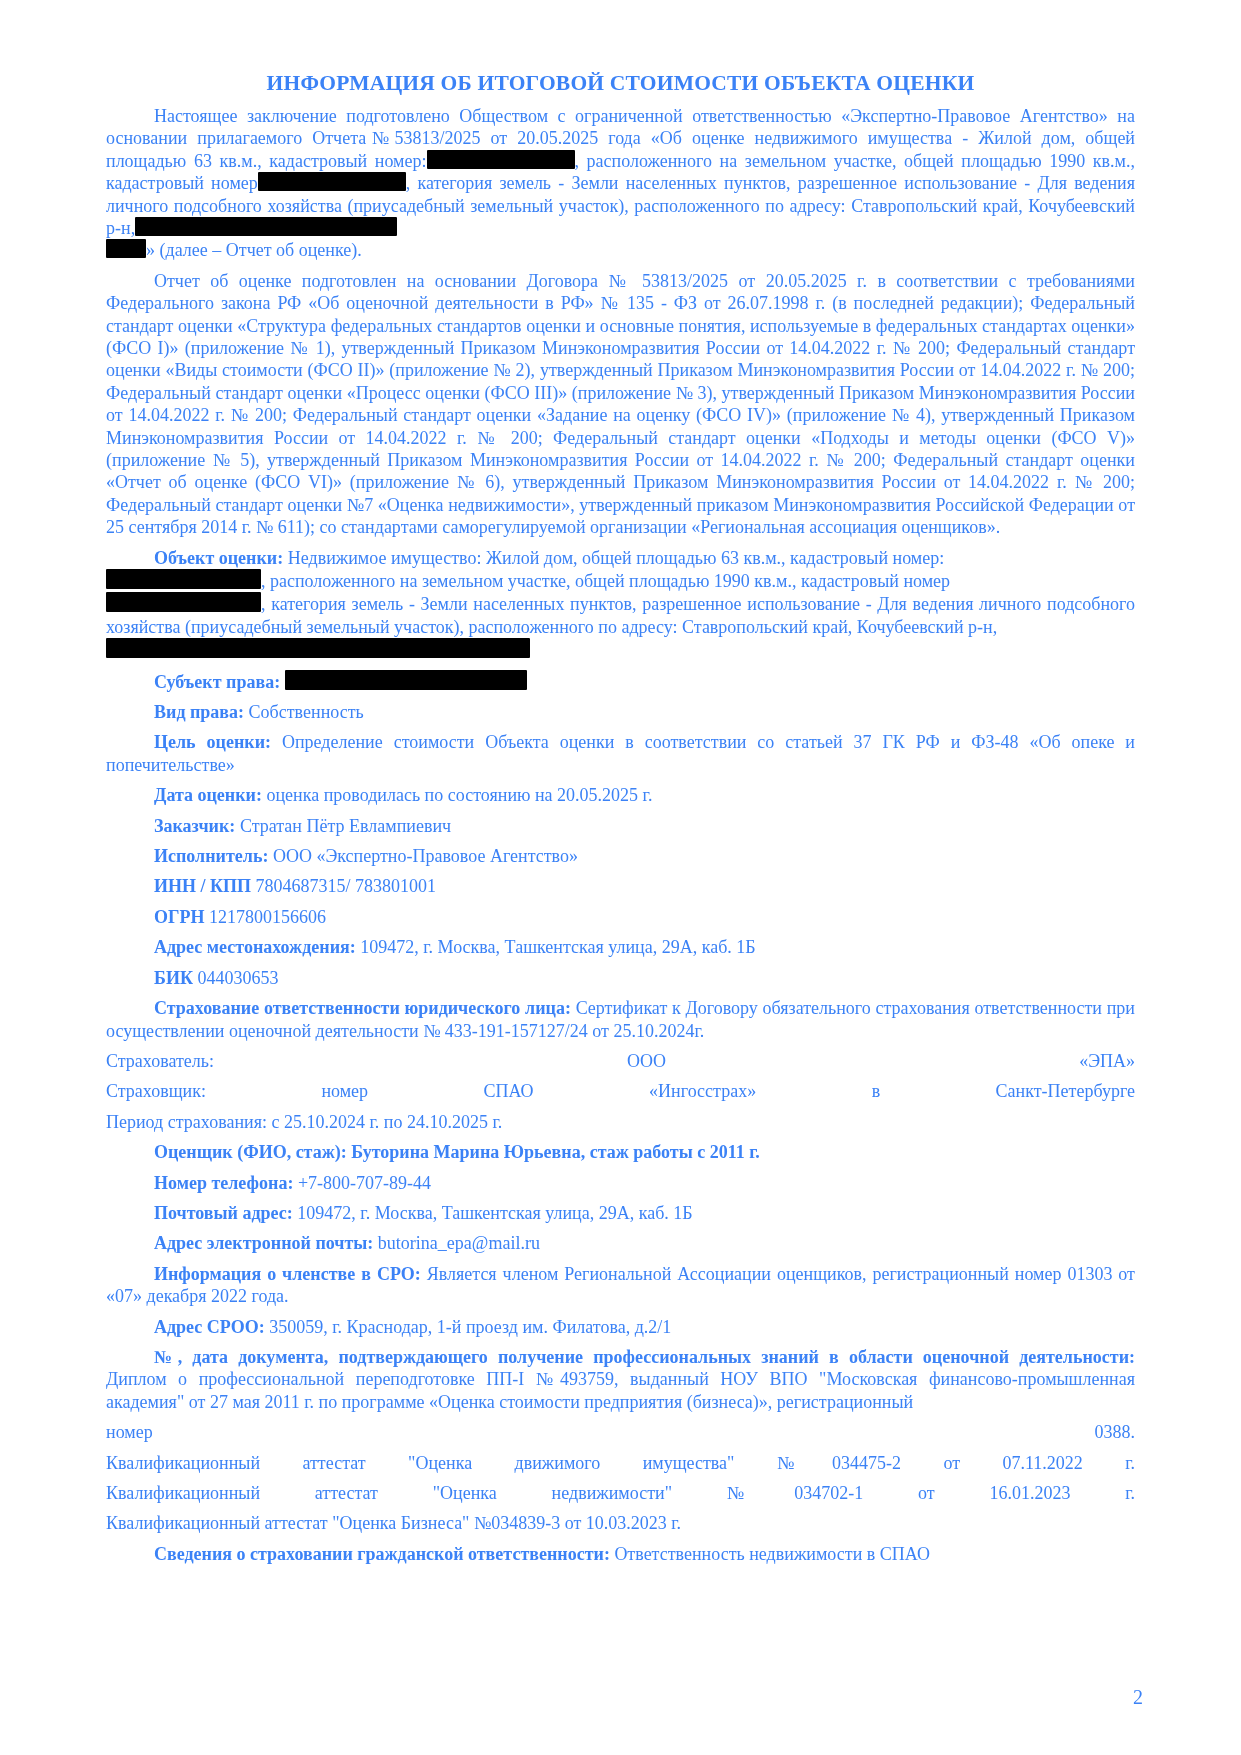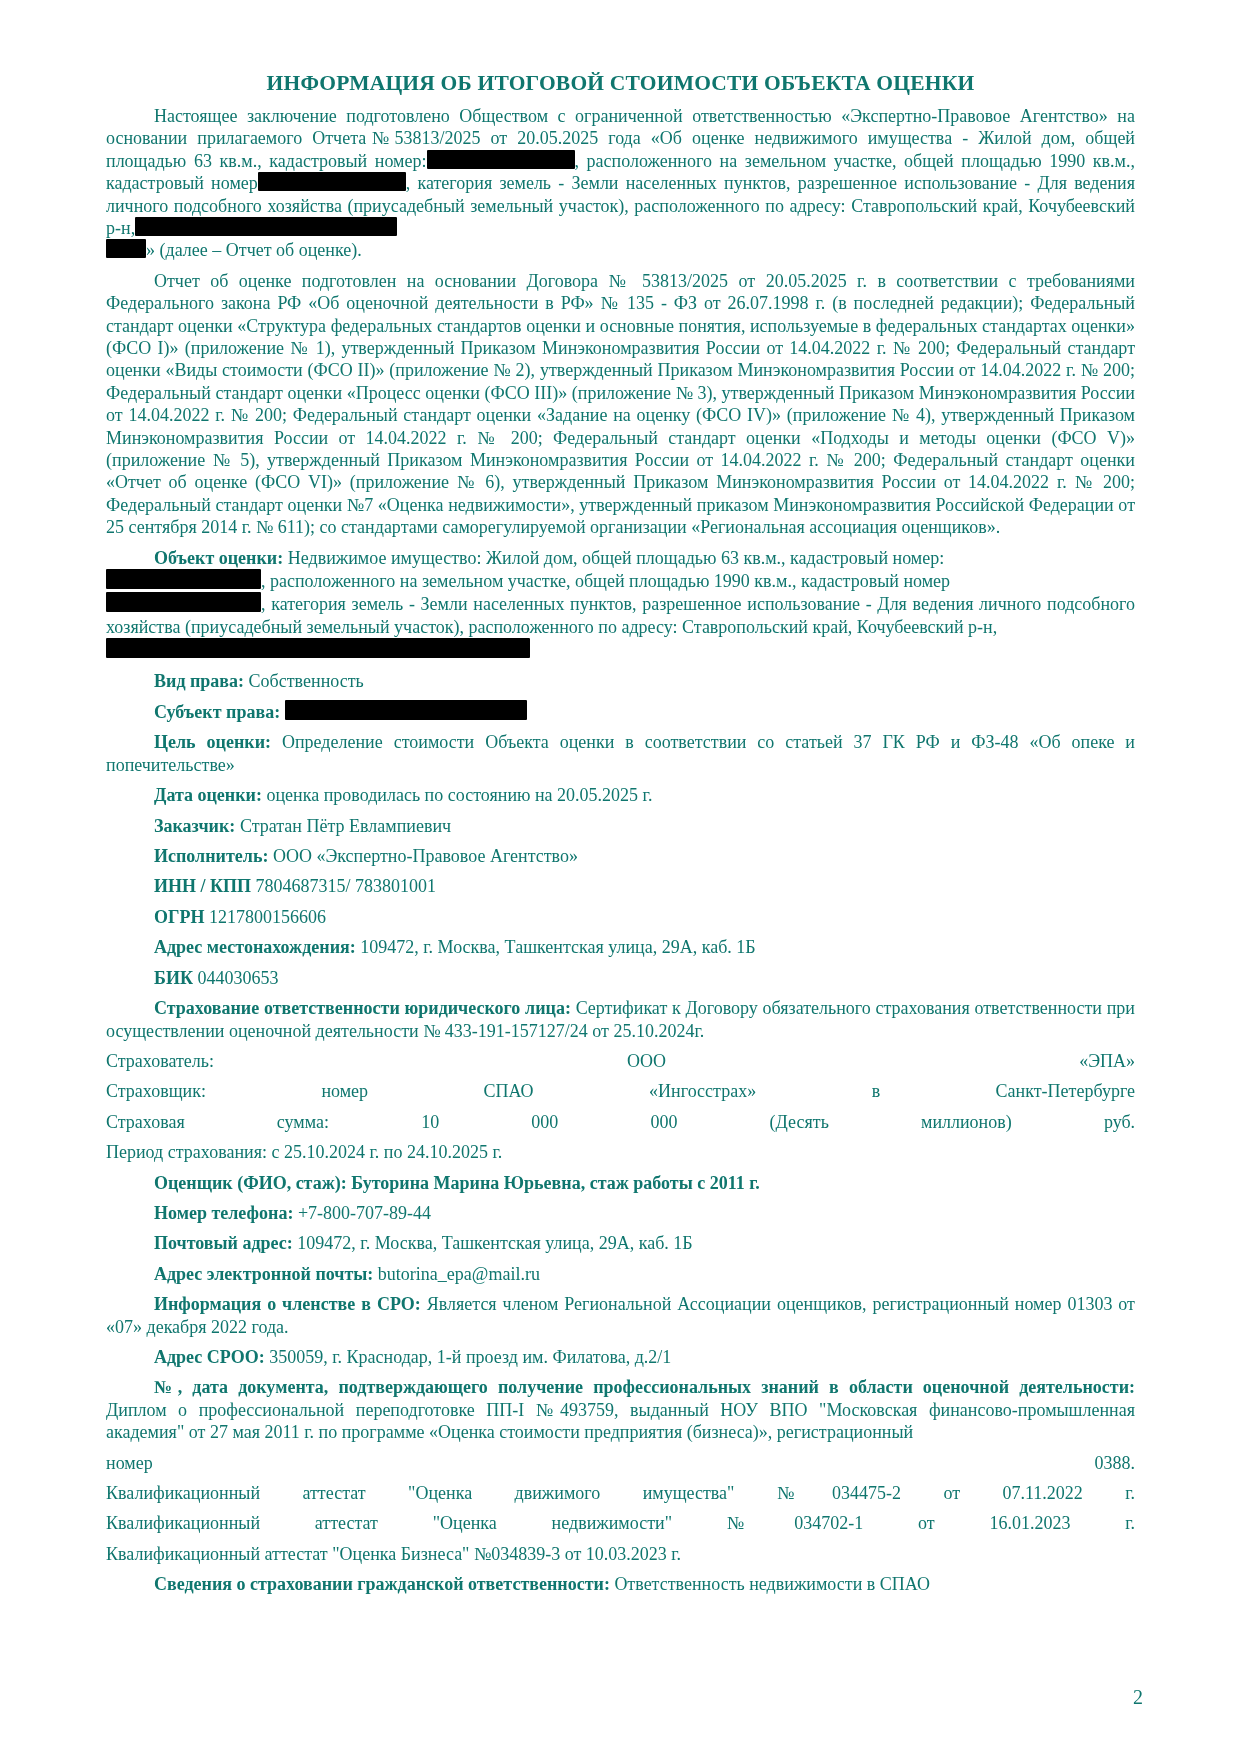--- a/index.html
+++ b/index.html
@@ -7,21 +7,21 @@
     padding: 0;
     background: #ffffff;
   }
   .page {
     position: relative;
     width: 1241px;
     height: 1755px;
     margin: 0 auto;
     background: #ffffff;
     font-family: "Liberation Serif", serif;
-    color: #0f766e;
+    color: #3b82f6;
     box-sizing: border-box;
     padding: 70px 98px 40px 98px;
   }
   .doc-title {
     text-align: center;
     font-weight: bold;
     font-size: 21.5px;
     letter-spacing: 0.2px;
     margin: 0 0 8px 0;
     line-height: 1.25;
@@ -78,25 +78,25 @@
     <span>Настоящее заключение подготовлено Обществом с ограниченной ответственностью «Экспертно-Правовое Агентство» на основании прилагаемого Отчета№53813/2025 от 20.05.2025 года «Об оценке недвижимого имущества - Жилой дом, общей площадью 63 кв.м., кадастровый номер:</span><span class="redact r-med"></span><span>, расположенного на земельном участке, общей площадью 1990 кв.м., кадастровый номер</span><span class="redact r-med"></span><span>, категория земель - Земли населенных пунктов, разрешенное использование - Для ведения личного подсобного хозяйства  (приусадебный земельный участок), расположенного по адресу: Ставропольский край, Кочубеевский р-н,</span><span class="redact r-addr"></span><br><span class="redact r-tiny"></span><span>» (далее – Отчет об оценке).</span>
   </p>
 
   <p class="para indent">Отчет об оценке подготовлен на основании Договора № 53813/2025 от 20.05.2025 г. в соответствии с требованиями Федерального закона РФ  «Об оценочной деятельности в РФ» № 135 - ФЗ от 26.07.1998 г. (в последней редакции); Федеральный стандарт оценки «Структура федеральных стандартов оценки и основные понятия, используемые в федеральных стандартах оценки» (ФСО I)» (приложение № 1), утвержденный Приказом Минэкономразвития России от 14.04.2022 г. № 200; Федеральный стандарт оценки «Виды стоимости (ФСО II)» (приложение № 2), утвержденный Приказом Минэкономразвития России от 14.04.2022 г. № 200; Федеральный стандарт оценки «Процесс оценки (ФСО III)» (приложение № 3), утвержденный Приказом Минэкономразвития России от 14.04.2022 г. № 200; Федеральный стандарт оценки «Задание на оценку (ФСО IV)» (приложение № 4), утвержденный Приказом Минэкономразвития России от 14.04.2022 г. № 200; Федеральный стандарт оценки «Подходы и методы оценки (ФСО V)» (приложение № 5), утвержденный Приказом Минэкономразвития России от 14.04.2022 г. № 200; Федеральный стандарт оценки «Отчет об оценке (ФСО VI)» (приложение № 6), утвержденный Приказом Минэкономразвития России от 14.04.2022 г. № 200; Федеральный стандарт оценки №7 «Оценка недвижимости», утвержденный  приказом Минэкономразвития Российской Федерации от 25 сентября 2014 г. № 611); со стандартами саморегулируемой организации «Региональная ассоциация оценщиков».</p>
 
   <p class="para indent">
     <b>Объект оценки:</b><span> Недвижимое имущество: Жилой дом, общей площадью 63 кв.м., кадастровый номер:</span><br><span class="redact r-block"></span><span>, расположенного на земельном участке, общей площадью 1990 кв.м., кадастровый номер</span><br><span class="redact r-block2"></span><span>, категория земель - Земли населенных пунктов, разрешенное использование - Для ведения личного подсобного хозяйства  (приусадебный земельный участок), расположенного по адресу: Ставропольский край, Кочубеевский р-н,</span><br><span class="redact r-line"></span>
   </p>
 
   <p class="para" style="text-indent:48px;">
+    <b>Субъект права:</b>&nbsp;<span class="redact r-subject"></span>
+  </p>
+
+  <p class="para" style="text-indent:48px;">
     <b>Вид права:</b><span> Собственность</span>
-  </p>
-
-  <p class="para" style="text-indent:48px;">
-    <b>Субъект права:</b>&nbsp;<span class="redact r-subject"></span>
   </p>
 
   <p class="para" style="text-indent:48px;">
     <b>Цель оценки:</b><span> Определение стоимости Объекта оценки в соответствии со статьей 37 ГК РФ и ФЗ-48 «Об опеке и попечительстве»</span>
   </p>
 
   <p class="para" style="text-indent:48px;">
     <b>Дата оценки:</b><span> оценка проводилась по состоянию на 20.05.2025 г.</span>
   </p>
 
@@ -137,30 +137,20 @@
 
   <p class="para wide-space">
     <span>Страховщик:</span>
     <span>номер</span>
     <span>СПАО</span>
     <span>«Ингосстрах»</span>
     <span>в</span>
     <span>Санкт-Петербурге</span>
   </p>
 
-  <p class="para wide-space">
-    <span>Страховая</span>
-    <span>сумма:</span>
-    <span>10</span>
-    <span>000</span>
-    <span>000</span>
-    <span>(Десять</span>
-    <span>миллионов)</span>
-    <span>руб.</span>
-  </p>
 
   <p class="para">Период страхования: с 25.10.2024 г. по 24.10.2025 г.</p>
 
   <p class="para" style="text-indent:48px;">
     <b>Оценщик (ФИО, стаж): Буторина Марина Юрьевна, стаж работы с 2011 г.</b>
   </p>
 
   <p class="para" style="text-indent:48px;">
     <b>Номер телефона:</b><span> +7-800-707-89-44</span>
   </p>

